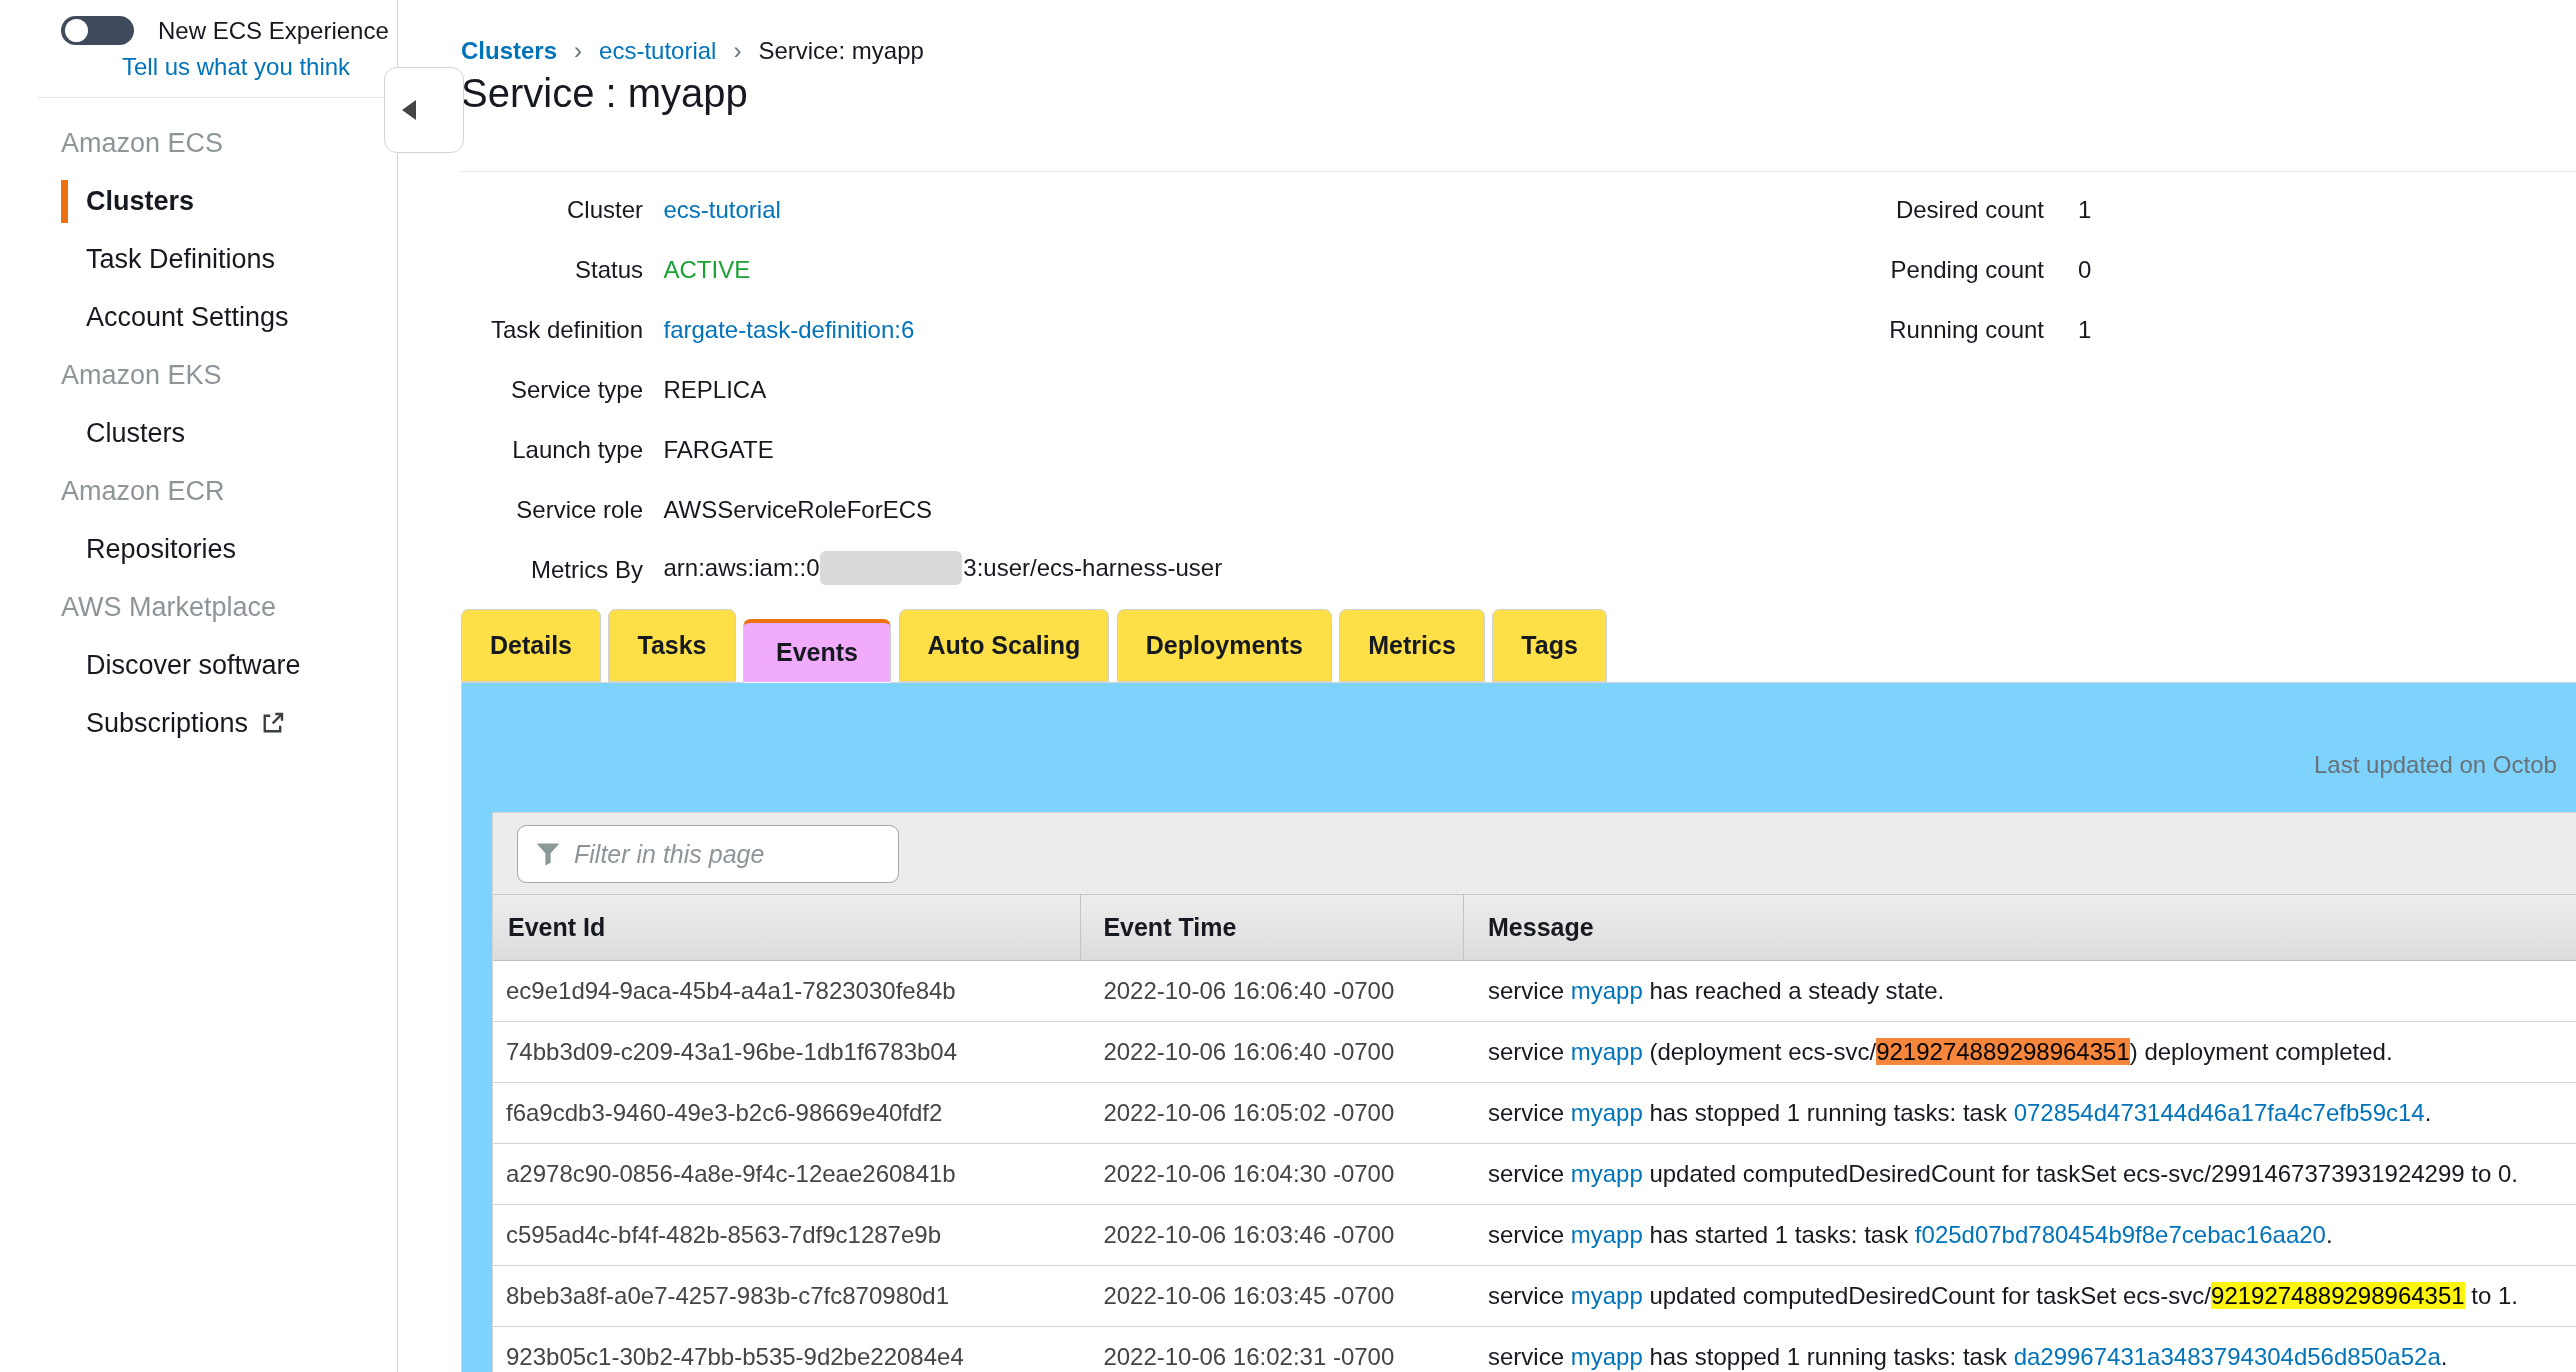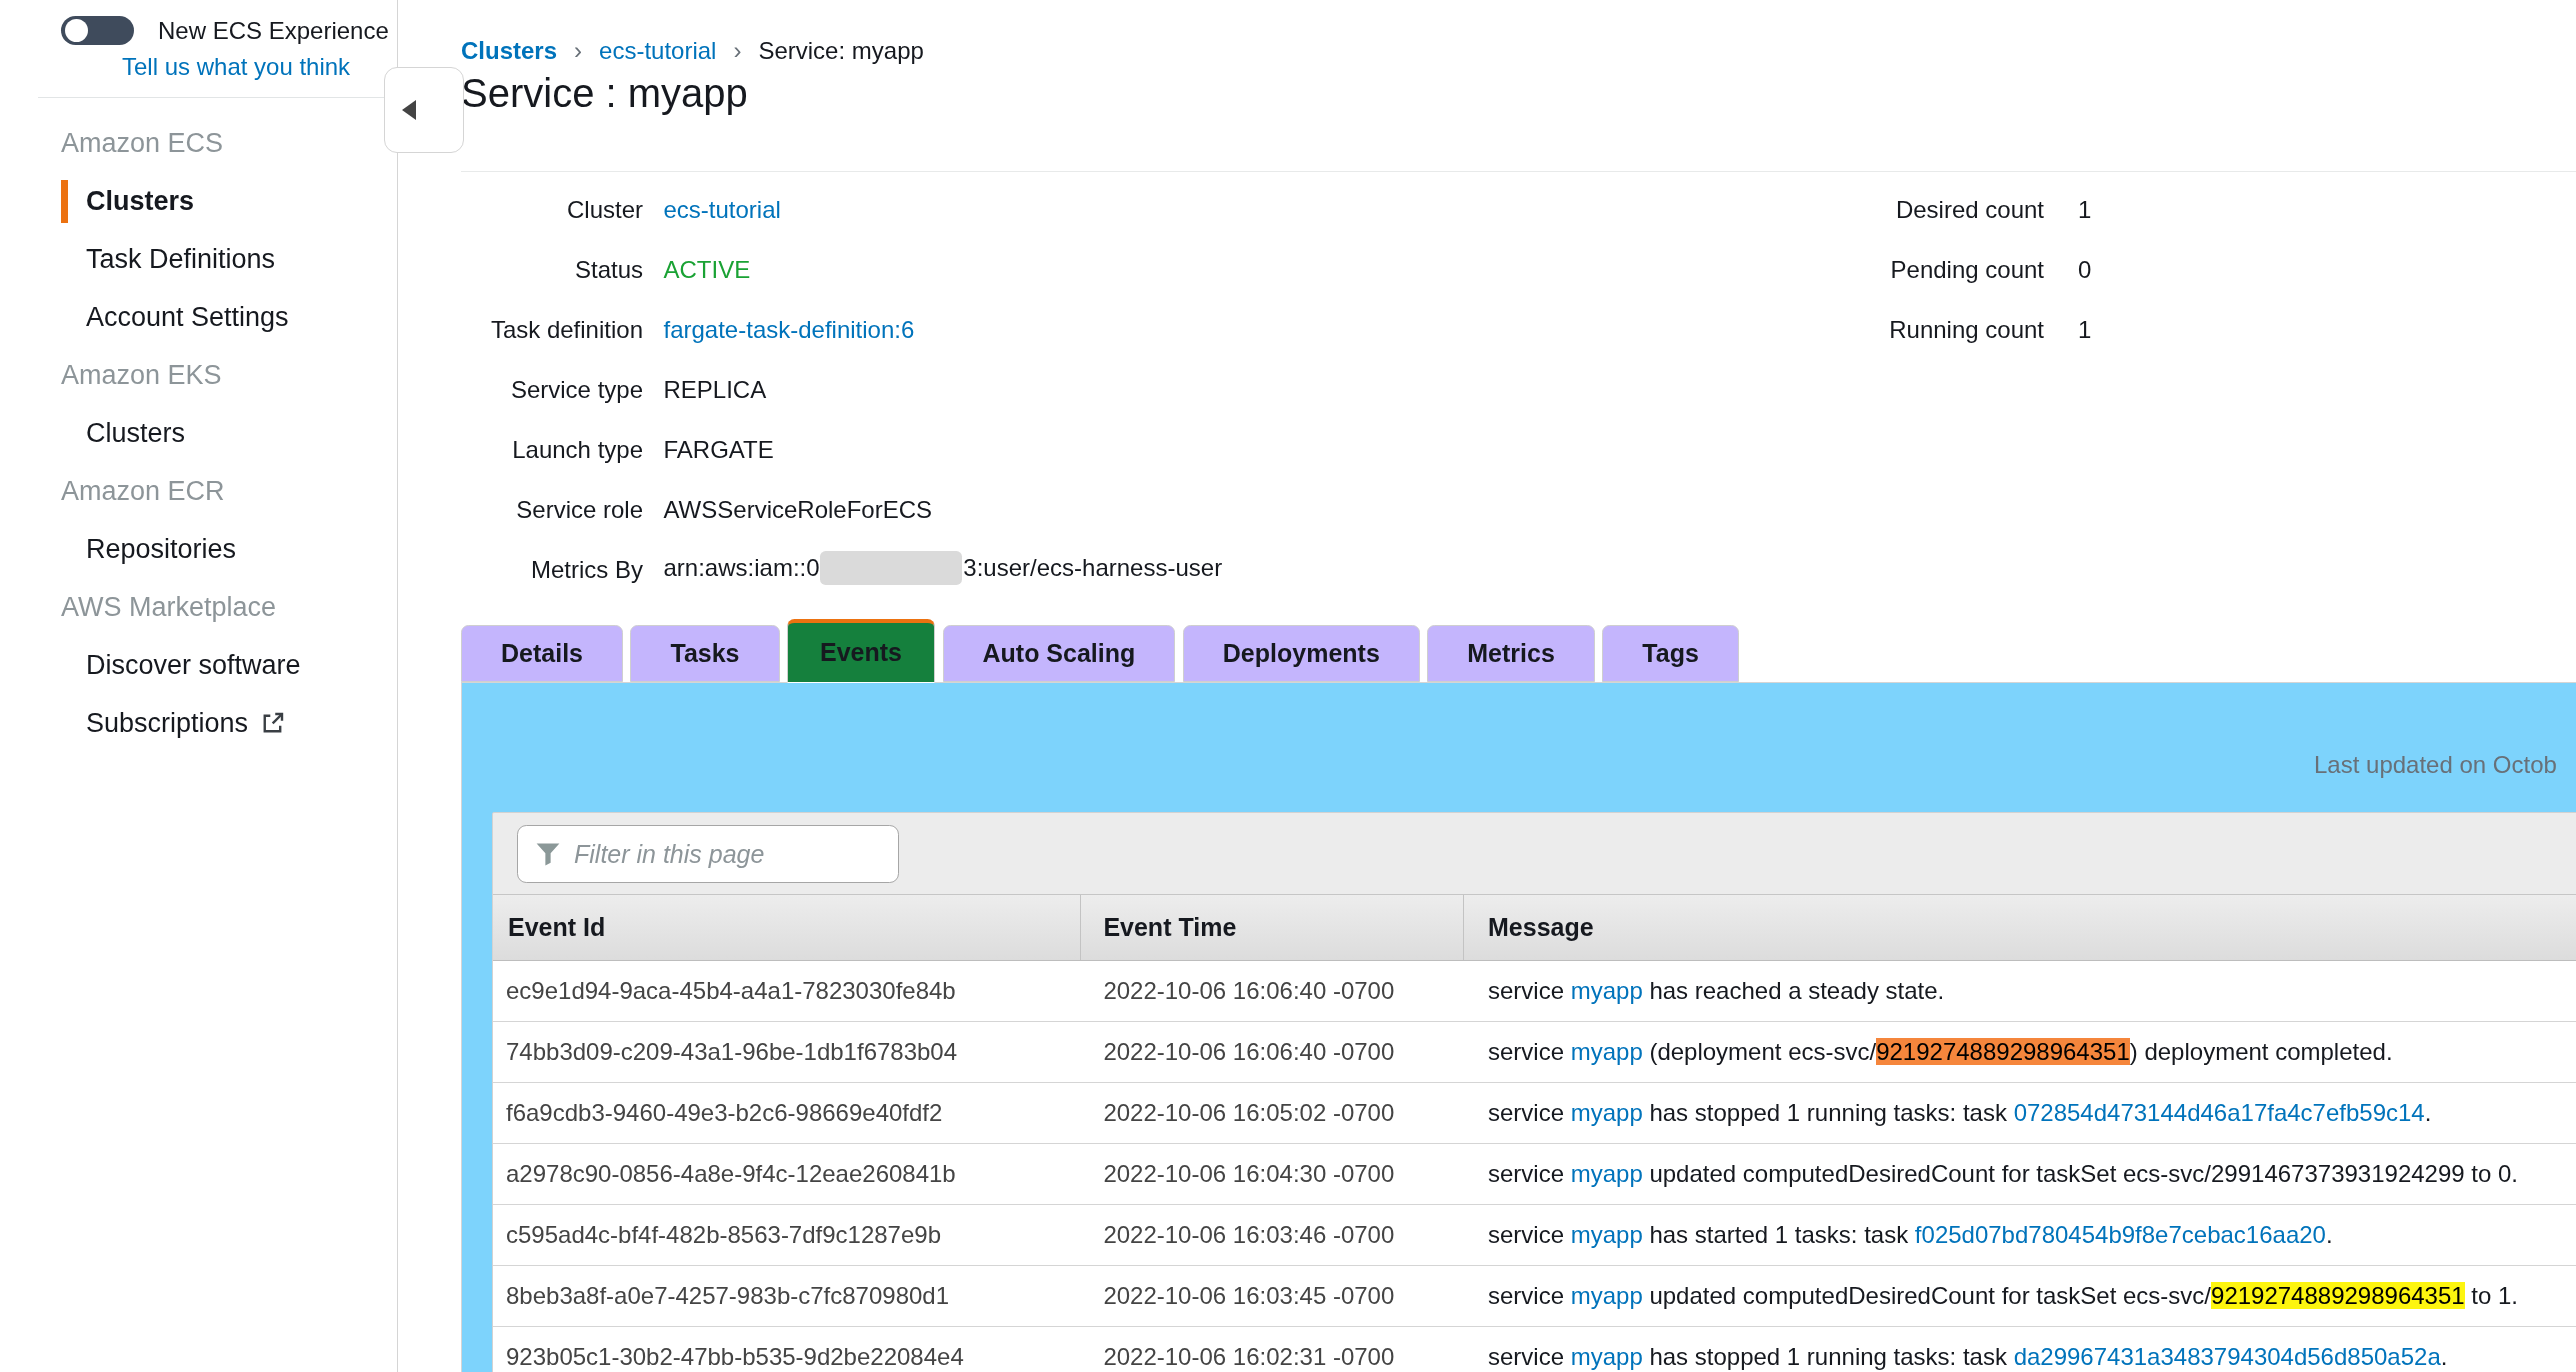--- a/index.html
+++ b/index.html
@@ -96,27 +96,27 @@
   .kv-value .link { color: var(--link); cursor: pointer; }
   .kv-value .status-active { color: var(--green); }
   .redacted-box {
     display: inline-block; width: 142px; height: 34px; vertical-align: middle;
     background: #dadada; border-radius: 5.6px; margin: 0 0.9px 3.7px 0.9px;
   }
 
   
   #tabs { position: absolute; left: 39px; top: 618px; height: 64px; display: flex; align-items: flex-end; gap: 7.5px; z-index: 2; }
   .tab {
-    height: 57px; background: #c4b5fd; border: 0.9px solid #cfcfcf;
+    height: 73px; background: #fde047; border: 0.9px solid #cfcfcf;
     border-radius: 7.5px 7.5px 0 0; display: flex; align-items: center;
-    padding: 0 39px; font-size: 25px; font-weight: bold; color: #16191f;
+    padding: 0 28px; font-size: 25px; font-weight: bold; color: #16191f;
     cursor: pointer; white-space: nowrap;
   }
   .tab.active {
-    height: 64px; background: #15803d; border-bottom: 0.9px solid #fff;
+    height: 64px; background: #f0abfc; border-bottom: 0.9px solid #fff;
     border-top: 4.7px solid var(--accent); padding: 8px 32px; margin-bottom: -0.9px; text-align: right;
   }
   #tabs-line { position: absolute; left: 39px; right: 0; top: 682px; border-top: 0.9px solid #d5d5d5; z-index: 1; }
 
   
   #events-panel {
     position: absolute; left: 39px; right: 0; top: 682px; bottom: 0;
     background: #7dd3fc; border-left: 0.9px solid #d5d5d5;
   }
   #last-updated {

